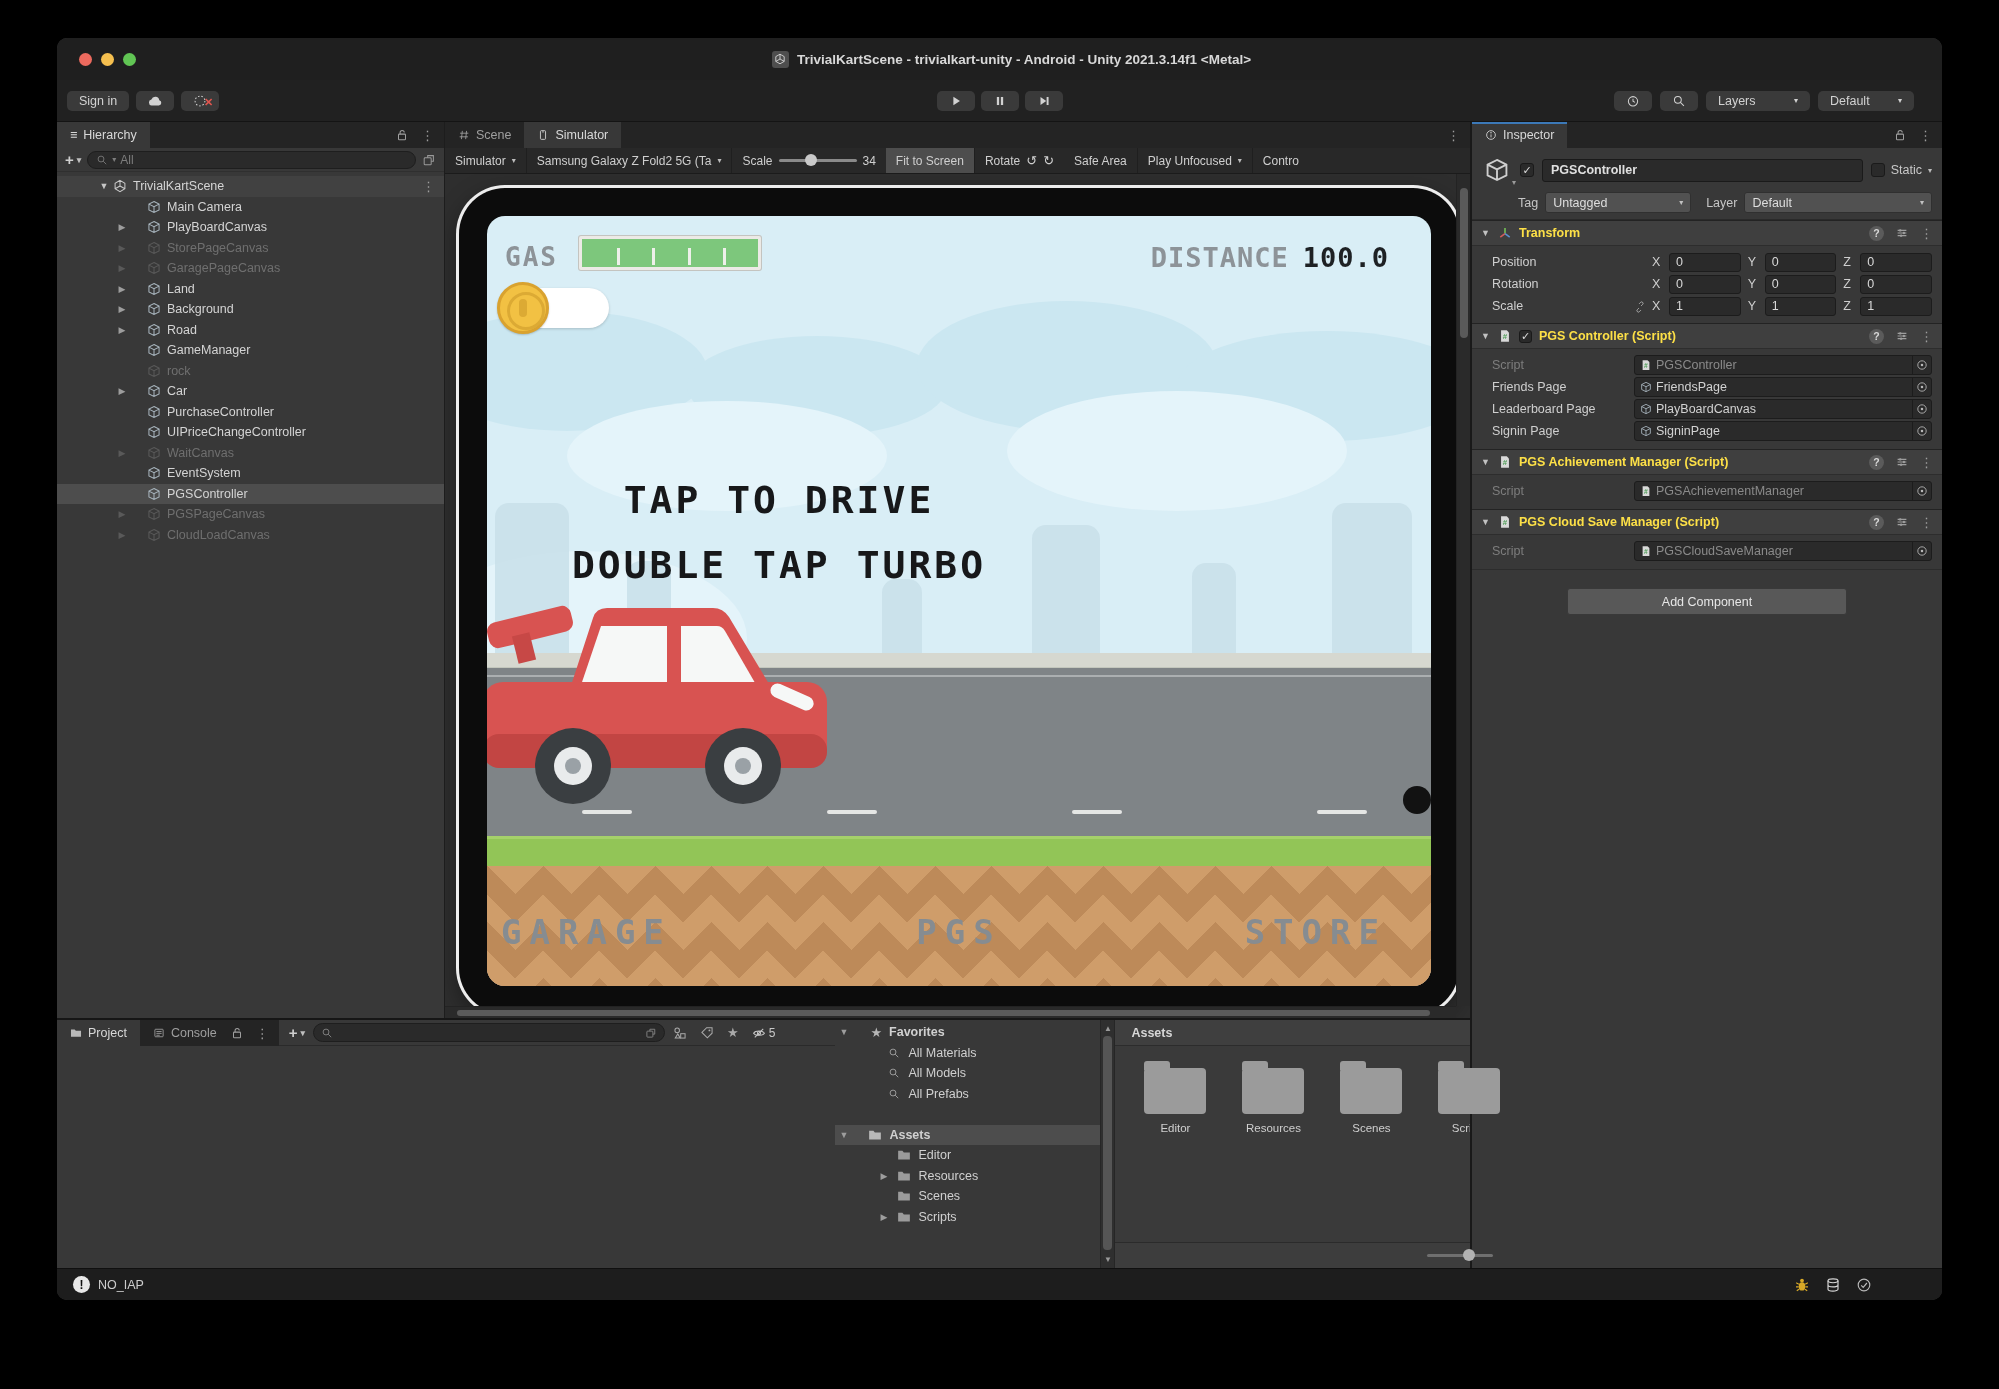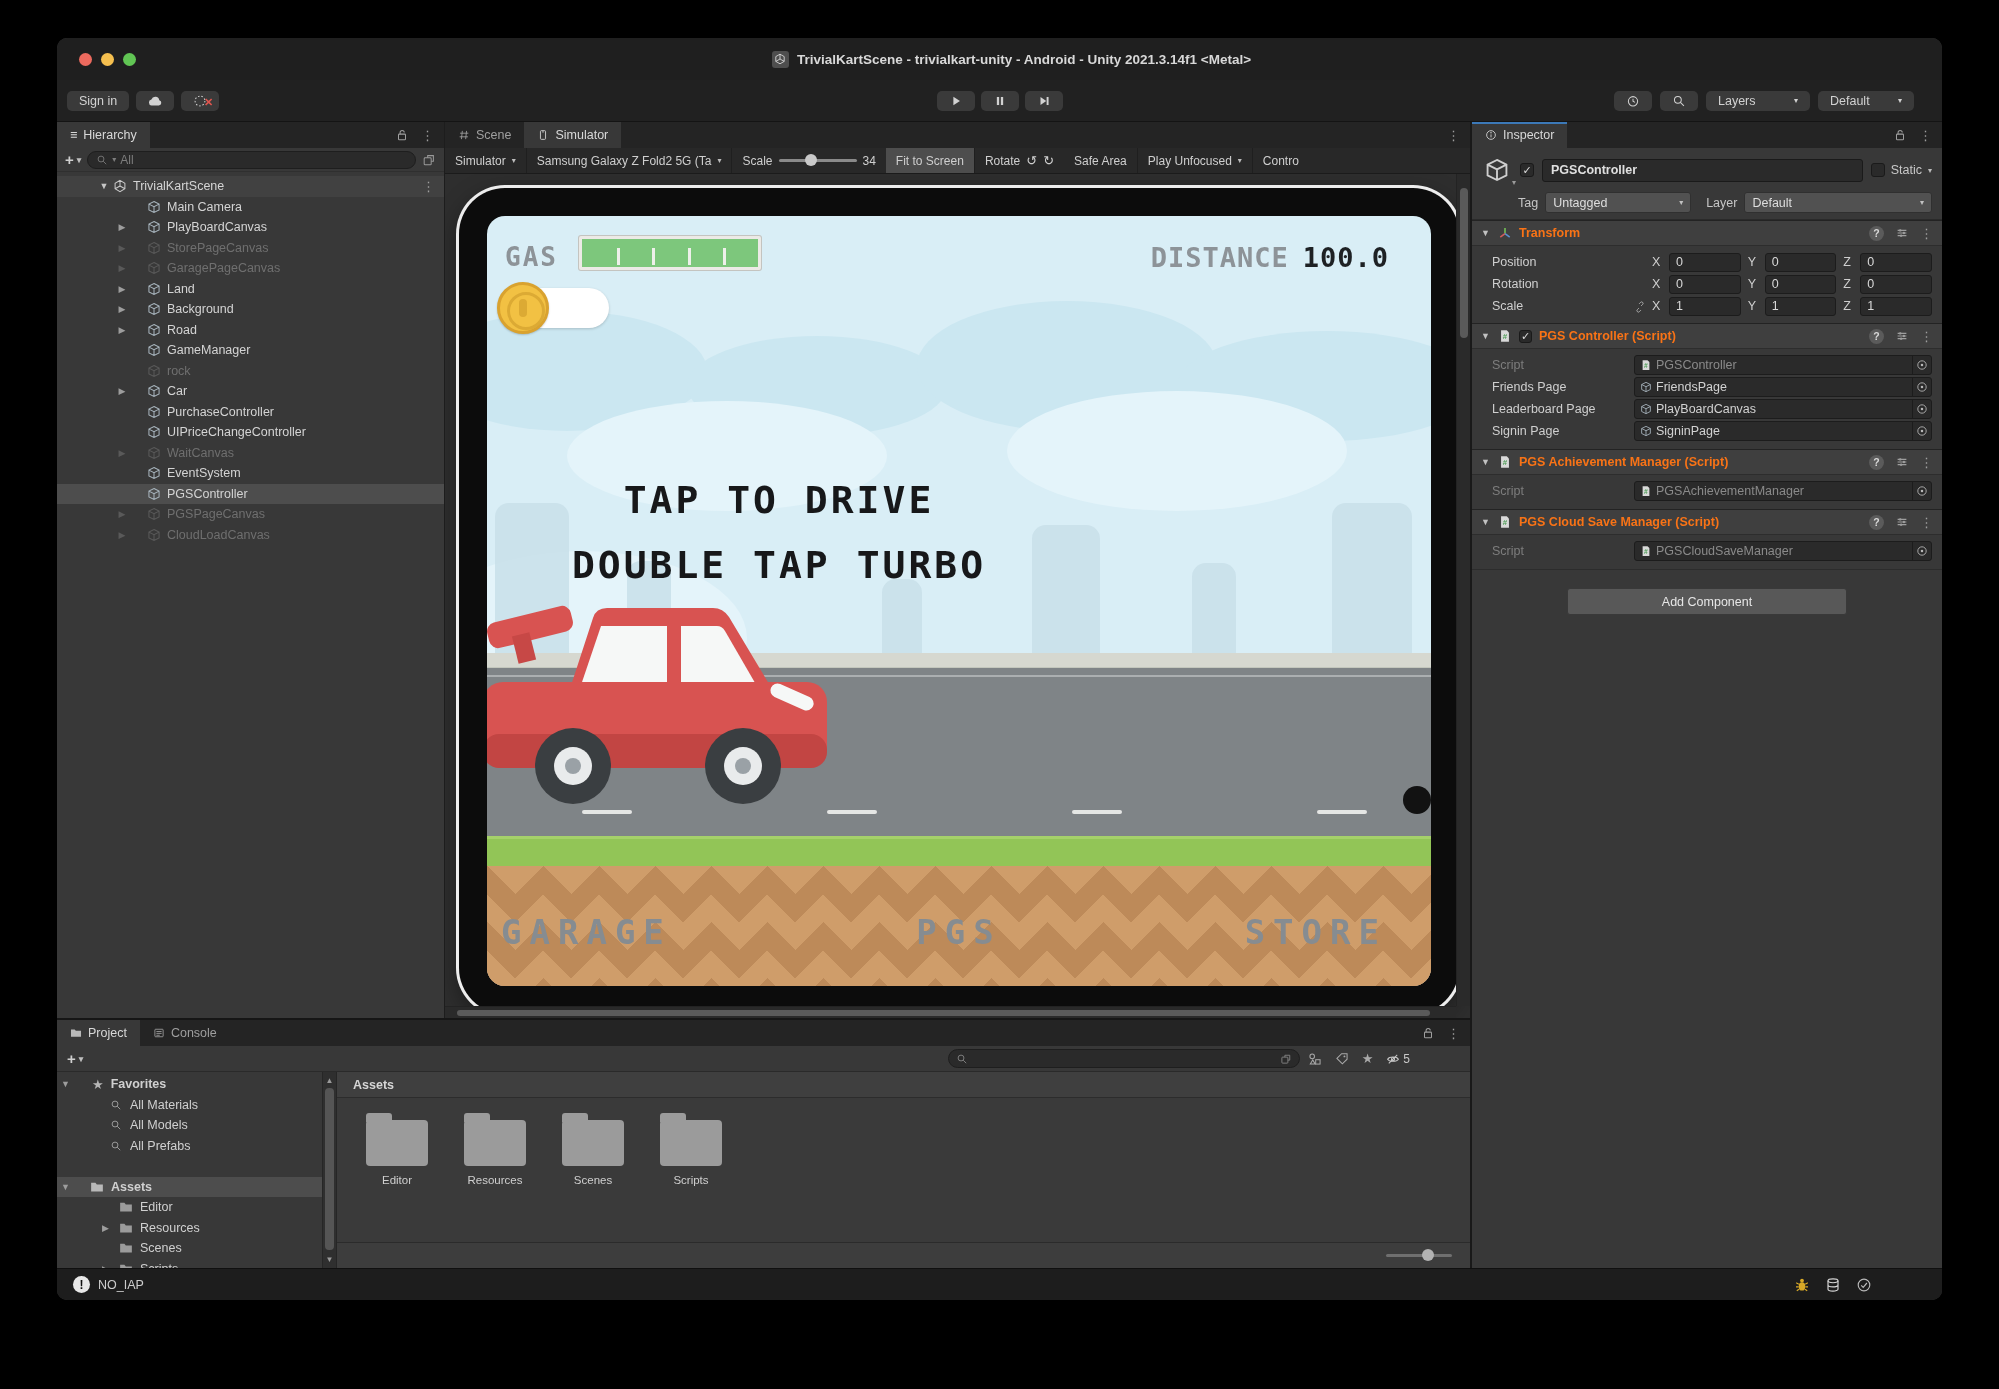--- a/index.html
+++ b/index.html
@@ -123,39 +123,39 @@
 .gocube .caret { position:absolute; right:-4px; bottom:-2px; font-size:8px; color:#9a9a9a; }
 .cbox { width:14px; height:14px; background:#2a2a2a; border:1px solid #1a1a1a; border-radius:3px; display:flex; align-items:center; justify-content:center; font-size:11px; color:#dcdcdc; flex:none; }
 .namefield { flex:1; height:23px; background:#2a2a2a; border:1px solid #1a1a1a; border-radius:3px; display:flex; align-items:center; padding:0 8px; font-weight:bold; color:#e0e0e0; }
 .staticwrap { display:flex; align-items:center; gap:6px; color:#c8c8c8; }
 .gorow2 { display:flex; align-items:center; gap:7px; margin-top:7px; padding-left:36px; color:#c6c6c6; }
 .dd { height:21px; background:#515151; border-radius:3px; display:flex; align-items:center; justify-content:space-between; padding:0 7px; gap:8px; color:#dedede; border:1px solid #303030; }
 .dd .caret { font-size:8px; color:#c2c2c2; }
 .ddtag { width:146px;gap:16px; } .ddlayer { flex:1; }
 .comph { height:26px; background:#3f3f3f; border-top:1px solid #232323; border-bottom:1px solid #2d2d2d; display:flex; align-items:center; padding:0 9px; gap:7px; flex:none; }
 .comph .fold { font-size:9px; color:#c2c2c2; width:10px; }
-.comph .ctitle { font-weight:bold; color:#f97316; }
+.comph .ctitle { font-weight:bold; color:#fde047; }
 .comph .hicons { margin-left:auto; display:flex; align-items:center; gap:11px; color:#9e9e9e; }
 .helpc { width:15px; height:15px; border-radius:50%; background:#5b5b5b; color:#d8d8d8; font-size:10.5px; font-weight:bold; display:flex; align-items:center; justify-content:center; }
 .prow { display:flex; align-items:center; height:22px; padding:0 10px 0 20px; flex:none; }
 .plabel { width:142px; color:#cfcfcf; flex:none; white-space:nowrap; overflow:hidden; }
 .plabel.dimt { color:#7d7d7d; }
 .linkcol { width:18px; color:#b9b9b9; flex:none; }
 .axl { width:12px; margin-right:5px; color:#cfcfcf; flex:none; }
 .nfield { flex:1; height:19px; background:#2a2a2a; border:1px solid #1c1c1c; border-radius:3px; padding:0 6px; display:flex; align-items:center; margin-right:7px; color:#d8d8d8; min-width:0; }
 .nfield:last-child { margin-right:0; }
 .ofield { flex:1; height:20px; background:#2a2a2a; border:1px solid #1c1c1c; border-radius:3px; display:flex; align-items:center; padding:0 0 0 5px; gap:4px; color:#d2d2d2; min-width:0; }
 .ofield.dimt { color:#8a8a8a; }
 .ofield .oval { flex:1; white-space:nowrap; overflow:hidden; }
 .opick { width:19px; height:100%; border-left:1px solid #1c1c1c; display:flex; align-items:center; justify-content:center; color:#b9b9b9; flex:none; }
 .addbtn { width:280px; height:27px; margin:18px auto 0 auto; background:#585858; border:1px solid #393939; border-radius:3px;
   color:#e6e6e6; font-size:12.5px; display:flex; align-items:center; justify-content:center; flex:none; }
 
 
-.proj { height:250px; border-top:2px solid #161616; display:flex; flex-direction:column; flex:none; background:#383838; }
+.proj { height:250px; border-top:2px solid #161616; display:flex; flex-direction:row; flex:none; background:#383838; }
 .ptool { height:26px; border-bottom:1px solid #2a2a2a; display:flex; align-items:center; padding:0 60px 0 10px; gap:8px; flex:none; }
 .psearch { width:352px; margin-left:auto; height:19px; background:#2a2a2a; border:1px solid #1e1e1e; border-radius:10px; display:flex; align-items:center; padding:0 7px; gap:5px; color:#8a8a8a; }
 .pticons { display:flex; align-items:center; gap:13px; color:#a9a9a9; }
 .eyewrap { display:flex; align-items:center; gap:3px; color:#c9c9c9; font-size:12px; }
 .projbody { flex:1; display:flex; min-height:0; }
 .ptree { width:265px; overflow:hidden; padding-top:2px; font-size:12.5px; flex:none; }
 .prowt { height:20.5px; display:flex; align-items:center; position:relative; white-space:nowrap; color:#d0d0d0; }
 .prowt.sel { background:#4d4d4d; }
 .prowt .pfold { position:absolute; left:4px; font-size:9px; color:#9d9d9d; }
 .ptscroll { width:15px; background:#2f2f2f; border-left:1px solid #262626; border-right:1px solid #262626; position:relative; flex:none; }

